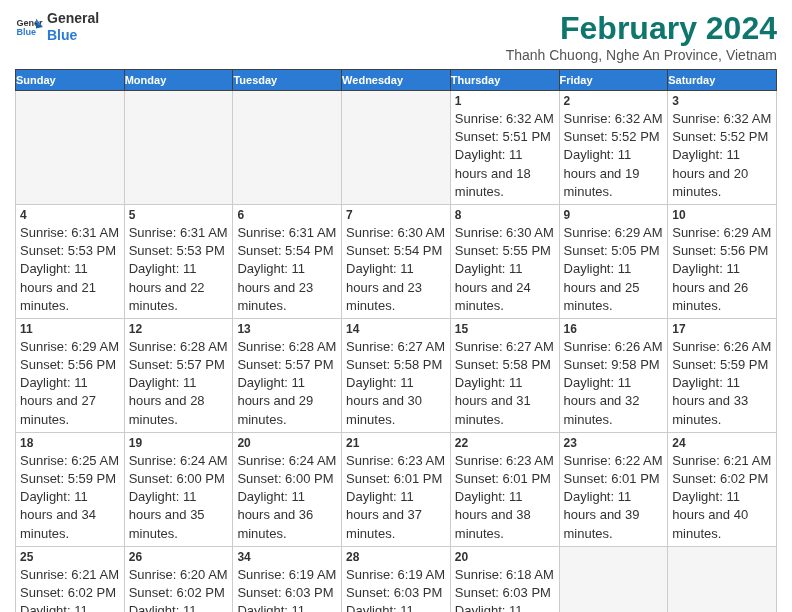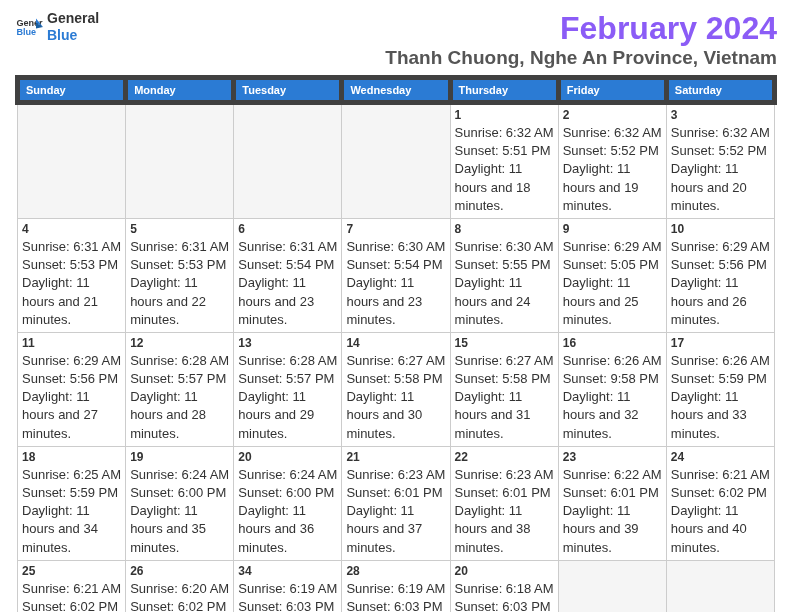--- a/index.html
+++ b/index.html
@@ -30,40 +30,40 @@
     .logo-icon {
       width: 28px;
       height: 28px;
     }
     .title-block {
       text-align: right;
     }
     .main-title {
       font-size: 32px;
       font-weight: bold;
-      color: #8b5cf6;
+      color: #0f766e;
     }
     .sub-title {
-      font-size: 19px;
+      font-size: 14px;
       color: #555;
-      font-weight: bold;
+      font-weight: normal;
     }
     .calendar {
       width: 100%;
       border-collapse: collapse;
       font-size: 9.5px;
     }
     .calendar th {
       background: #2b7bd4;
       color: #fff;
       text-align: left;
-      padding: 4px 6px;
+      padding: 4px 0;
       font-size: 11px;
       font-weight: bold;
-      border: 5px solid #404040;
+      border: 1px solid #404040;
     }
     .calendar td {
       border: 1px solid #ccc;
       vertical-align: top;
       padding: 3px 4px;
       width: calc(100% / 7);
       height: 78px;
       background: #fff;
     }
     .calendar td.empty {

